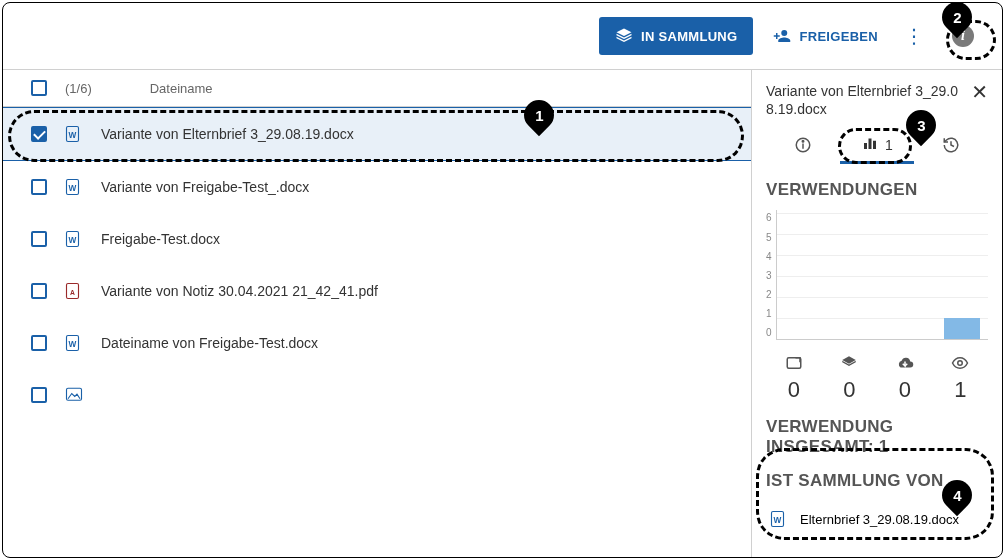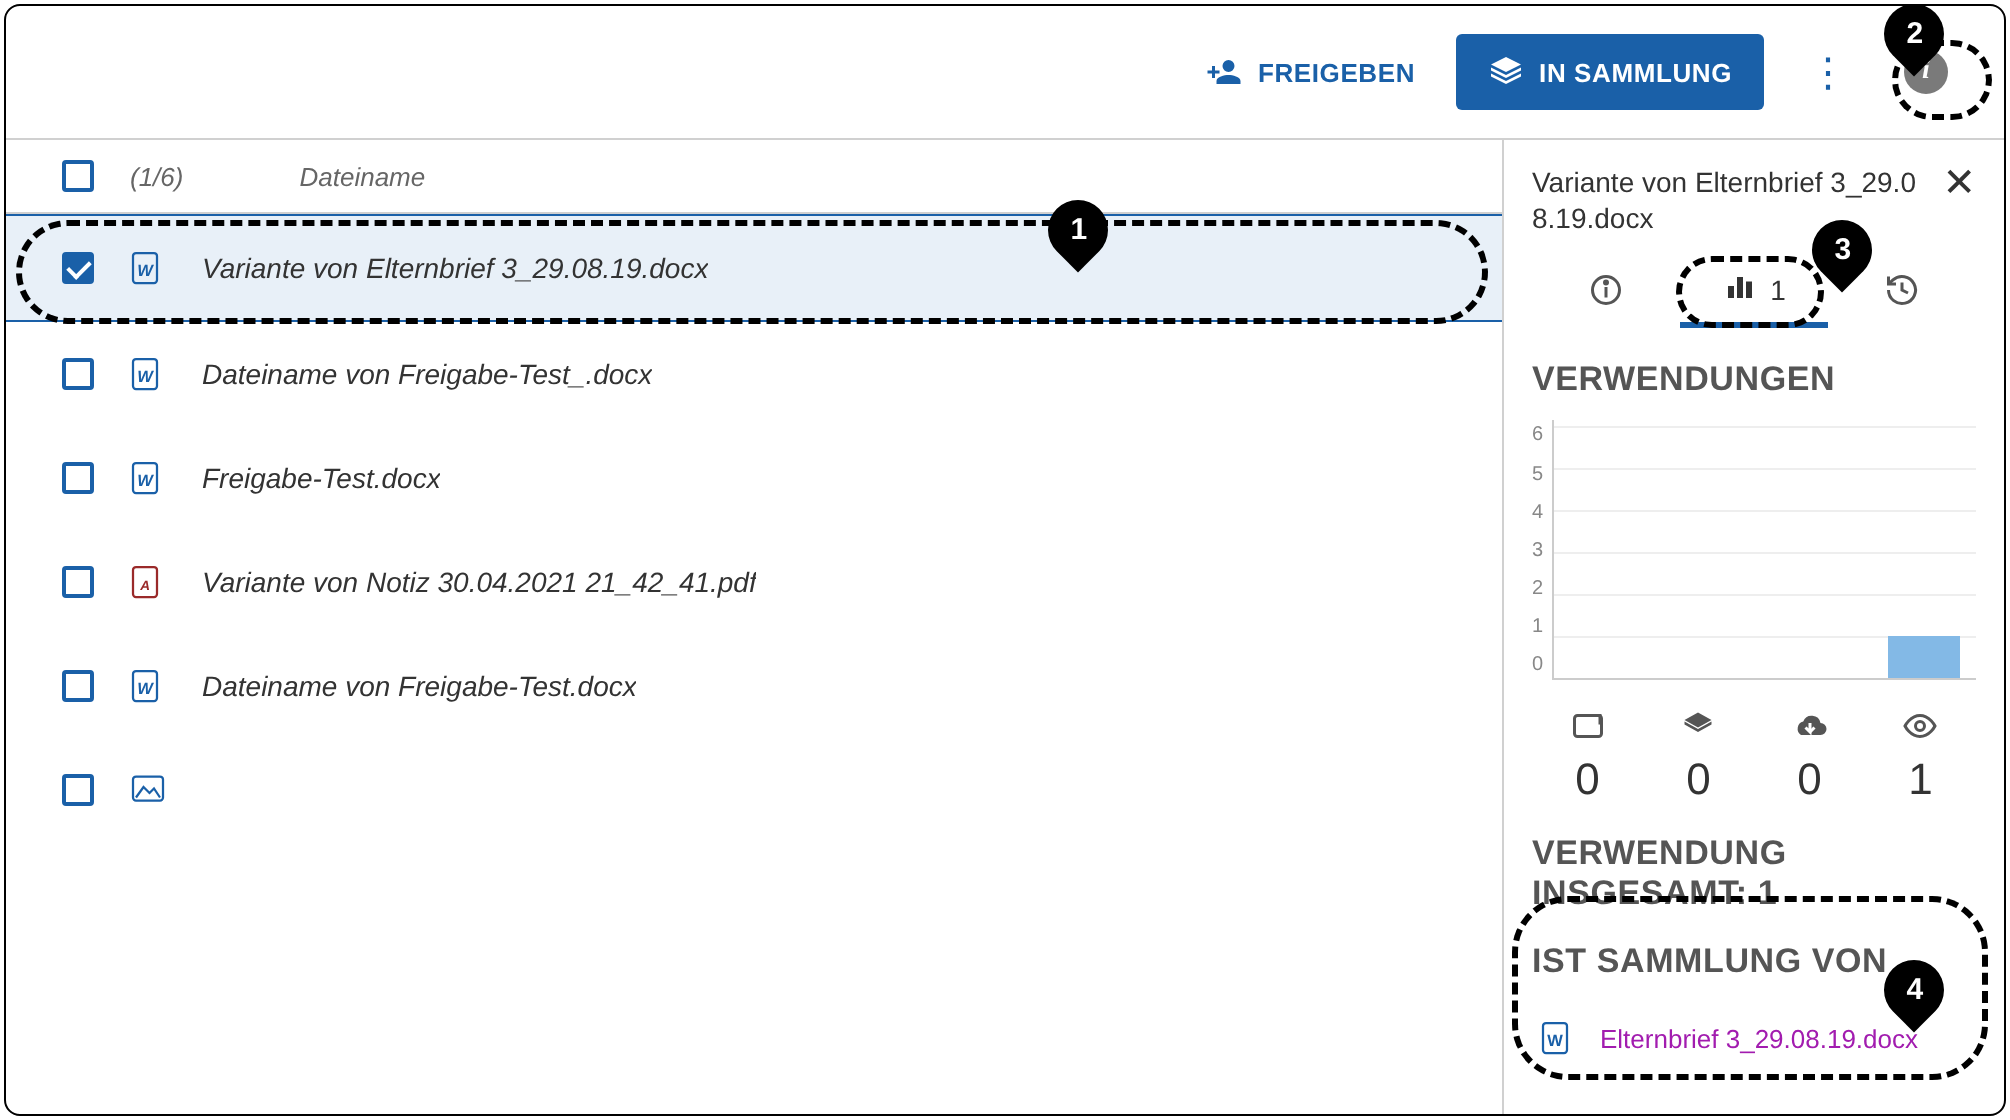--- a/index.html
+++ b/index.html
@@ -21,21 +21,21 @@
   .btn { display:inline-flex; align-items:center; gap:8px; font-size:13px; font-weight:600; letter-spacing:0.3px; cursor:pointer; }
   .btn-primary { background:var(--blue); color:#fff; padding:10px 16px; border-radius:3px; }
   .btn-text { color:var(--blue); padding:10px 4px; }
   .icon { display:inline-flex; width:18px; height:18px; }
   .vmenu { color:var(--blue); font-size:20px; cursor:pointer; padding:0 6px; }
   .info-circle { width:22px; height:22px; background:#7a7a7a; border-radius:50%; color:#fff; display:flex; align-items:center; justify-content:center; font-family:Georgia,serif; font-style:italic; font-weight:bold; font-size:14px; cursor:pointer; margin-left:6px; }
 
   .content { display:flex; flex:1; min-height:0; }
 
   
-  .listpane { flex:1; display:flex; flex-direction:column; border-right:1px solid var(--border); min-width:0;font-style:italic; }
+  .listpane { flex:1; display:flex; flex-direction:column; border-right:1px solid var(--border); min-width:0; }
   .listheader { display:flex; align-items:center; gap:18px; padding:10px 28px; font-size:13px; color:var(--text-light); border-bottom:1px solid var(--border); }
   .chk { width:16px; height:16px; border:2px solid var(--blue); border-radius:2px; background:#fff; cursor:pointer; flex-shrink:0; }
   .chk.checked { background:var(--blue); position:relative; }
   .chk.checked::after { content:""; position:absolute; left:3px; top:0px; width:5px; height:9px; border:solid #fff; border-width:0 2px 2px 0; transform:rotate(45deg); }
   .row { display:flex; align-items:center; gap:18px; padding:16px 28px; font-size:14px; cursor:pointer; }
   .row.selected { background:var(--blue-light); border-top:1px solid var(--blue); border-bottom:1px solid var(--blue); }
   .filetype { width:18px; height:20px; flex-shrink:0; display:flex; align-items:center; justify-content:center; }
   .filename { white-space:nowrap; overflow:hidden; text-overflow:ellipsis; }
 
   
@@ -57,49 +57,49 @@
   }
   .bars { position:absolute; inset:0; display:flex; align-items:flex-end; justify-content:space-around; }
   .bar { width:36px; background:#83b9e6; }
 
   .stats { display:flex; justify-content:space-between; text-align:center; margin-top:4px; }
   .stat { flex:1; display:flex; flex-direction:column; align-items:center; gap:2px; }
   .stat .num { font-size:22px; color:#333; }
   .stat svg, .stat .u { color:#555; }
 
   .variant-box { display:flex; align-items:center; gap:12px; padding:8px 4px 4px 4px; }
-  .variant-name { font-size:13px; color:#a21caf; word-break:break-all; }
+  .variant-name { font-size:13px; color:#000000; word-break:break-all; }
 
   
   .annot { position:absolute; border:3px dashed #000; border-radius:28px; pointer-events:none; }
   .pin { position:absolute; width:30px; height:30px; background:#000; border-radius:50% 50% 50% 0; transform:rotate(-45deg); display:flex; align-items:center; justify-content:center; pointer-events:none; }
   .pin span { transform:rotate(45deg); color:#fff; font-weight:bold; font-size:15px; }
 </style>
 </head>
 <body>
 
 <div class="frame">
 
   <div class="toolbar">
+    <div class="btn btn-primary">
+      <span class="icon">
+        <svg viewBox="0 0 24 24" width="18" height="18" fill="#fff">
+            <path d="M12 2 2 7l10 5 10-5-10-5zm0 12L2 9v2l10 5 10-5V9l-10 5zm0 4L2 13v2l10 5 10-5v-2l-10 5z"></path>
+          </svg>
+      </span>
+      <span>IN SAMMLUNG</span>
+    </div>
     <div class="btn btn-text">
       <span class="icon">
         <svg viewBox="0 0 24 24" width="18" height="18" fill="#1a60a8">
             <path d="M15 12a4 4 0 1 0-4-4 4 4 0 0 0 4 4zm-9-1V8H4v3H1v2h3v3h2v-3h3v-2zm9 3c-2.7 0-8 1.3-8 4v2h16v-2c0-2.7-5.3-4-8-4z"></path>
           </svg>
       </span>
       <span>FREIGEBEN</span>
     </div>
-    <div class="btn btn-primary">
-      <span class="icon">
-        <svg viewBox="0 0 24 24" width="18" height="18" fill="#fff">
-            <path d="M12 2 2 7l10 5 10-5-10-5zm0 12L2 9v2l10 5 10-5V9l-10 5zm0 4L2 13v2l10 5 10-5v-2l-10 5z"></path>
-          </svg>
-      </span>
-      <span>IN SAMMLUNG</span>
-    </div>
     <div class="vmenu">⋮</div>
     <div class="info-circle">i</div>
   </div>
 
   <div class="content">
 
     <div class="listpane">
       <div class="listheader">
         <div class="chk"></div>
         <span>(1/6)</span>
@@ -118,21 +118,21 @@
       </div>
 
       <div class="row">
         <div class="chk"></div>
         <div class="filetype">
           <svg viewBox="0 0 24 24" width="18" height="20">
               <rect x="2" y="2" width="16" height="20" rx="2" fill="none" stroke="#1a60a8" stroke-width="1.5"></rect>
               <text x="10" y="17" text-anchor="middle" font-size="11" font-weight="bold" fill="#1a60a8">W</text>
             </svg>
         </div>
-        <span class="filename">Dateiname von Freigabe-Test_.docx</span>
+        <span class="filename">Variante von Freigabe-Test_.docx</span>
       </div>
 
       <div class="row">
         <div class="chk"></div>
         <div class="filetype">
           <svg viewBox="0 0 24 24" width="18" height="20">
               <rect x="2" y="2" width="16" height="20" rx="2" fill="none" stroke="#1a60a8" stroke-width="1.5"></rect>
               <text x="10" y="17" text-anchor="middle" font-size="11" font-weight="bold" fill="#1a60a8">W</text>
             </svg>
         </div>

